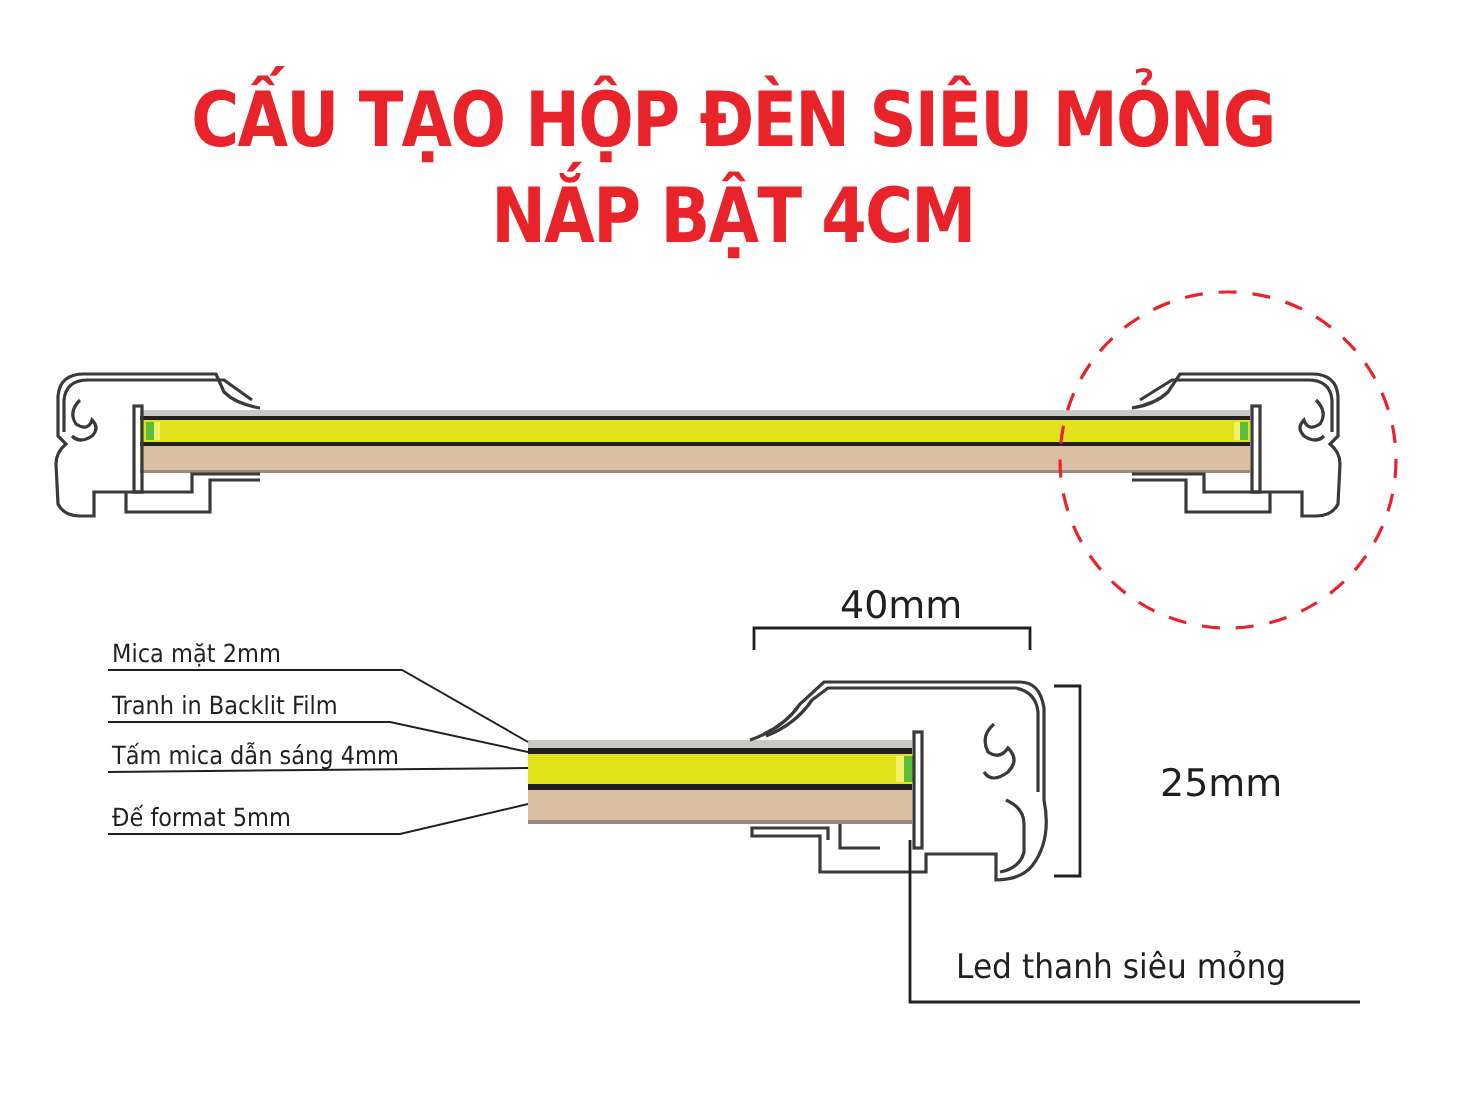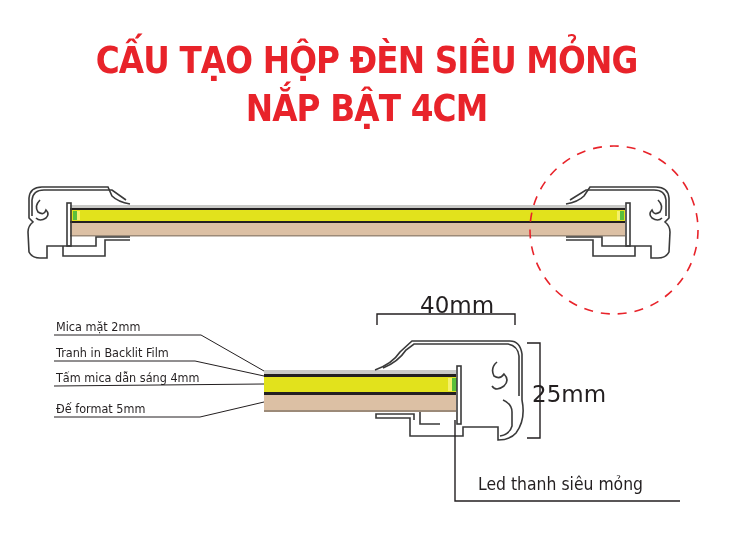--- a/index.html
+++ b/index.html
@@ -2,21 +2,21 @@
 <html><head>
 <meta charset="utf-8">
 <style>
   html, body { margin: 0; padding: 0; background: #ffffff; }
   body { width: 733px; height: 550px; position: relative; overflow: hidden; font-family: "Liberation Sans", sans-serif; }
   .title { position: absolute; left: 0; width: 733px; text-align: center; color: #e8232a; font-family: "DejaVu Sans", sans-serif; font-weight: bold; font-size: 38px; letter-spacing: -1px; transform: scaleX(0.86); transform-origin: center; }
   .t1 { top: 38px; }
   .t2 { top: 86px; }
   svg.dia { position: absolute; left: 0; top: 0; }
   .lbl { position: absolute; font-family: "DejaVu Sans", sans-serif; font-size: 12.5px; color: #231f20; white-space: nowrap; transform: scaleX(0.9); transform-origin: left; }
-  .dim { position: absolute; font-family: "DejaVu Sans", sans-serif; font-size: 23px; color: #231f20; white-space: nowrap; }
+  .dim { position: absolute; font-family: "DejaVu Sans", sans-serif; font-size: 19px; color: #231f20; white-space: nowrap; }
   .led { position: absolute; font-family: "DejaVu Sans", sans-serif; font-size: 17px; color: #231f20; white-space: nowrap; transform: scaleX(0.92); transform-origin: left; }
 </style>
 </head>
 <body>
 
 <div class="title t1">CẤU TẠO HỘP ĐÈN SIÊU MỎNG</div>
 <div class="title t2">NẮP BẬT 4CM</div>
 
 <svg class="dia" width="733" height="550" viewBox="0 0 733 550">
 
@@ -87,15 +87,15 @@
     <polyline points="455,420 455,501 680,501" fill="none" stroke="#231f20" stroke-width="1.4"></polyline>
   </g>
 </svg>
 
 <div class="lbl" style="left:56px; top:319px;">Mica mặt 2mm</div>
 <div class="lbl" style="left:56px; top:345px;">Tranh in Backlit Film</div>
 <div class="lbl" style="left:56px; top:370px;">Tấm mica dẫn sáng 4mm</div>
 <div class="lbl" style="left:56px; top:401px;">Đế format 5mm</div>
 
 <div class="dim" style="left:420px; top:292px;">40mm</div>
-<div class="dim" style="left:532px; top:381px;text-align:right;">25mm</div>
+<div class="dim" style="left:580px; top:381px;text-align:right;">25mm</div>
 
 <div class="led" style="left:478px; top:474px;">Led thanh siêu mỏng</div>
 
 </body></html>

